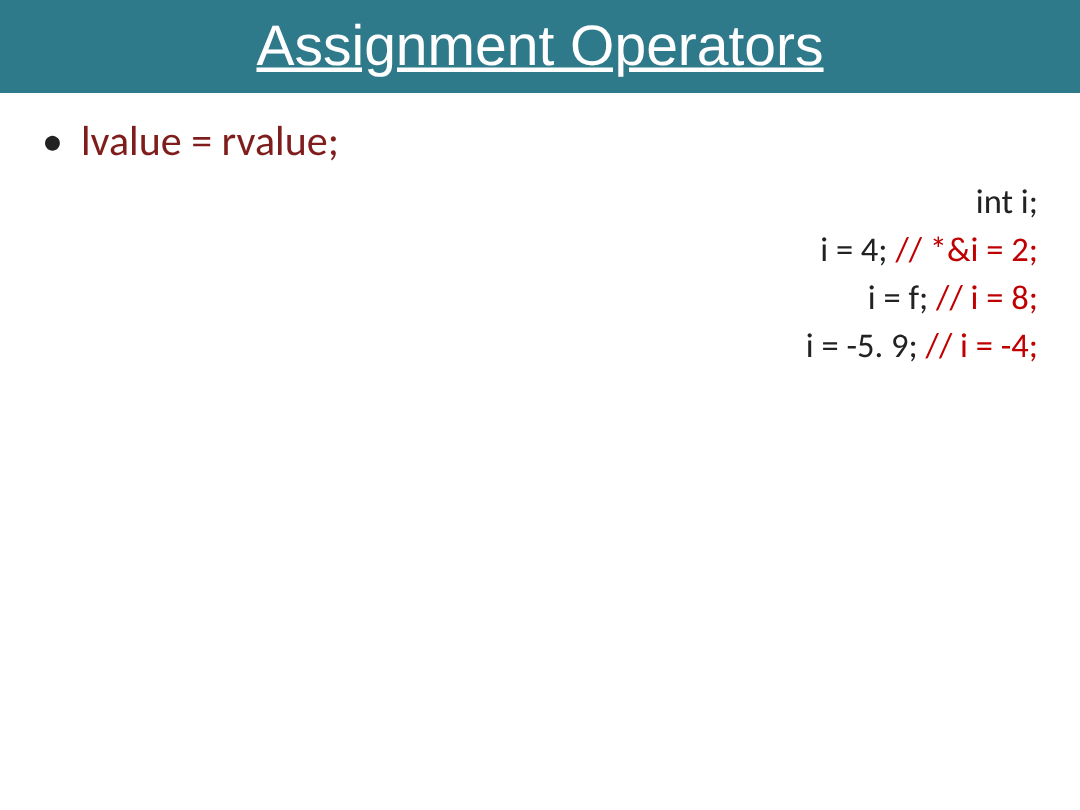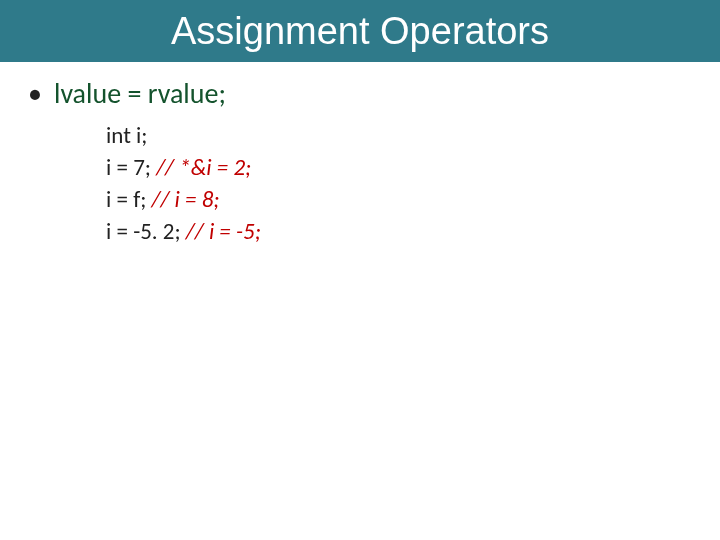--- a/index.html
+++ b/index.html
@@ -15,65 +15,67 @@
     height: 62px;
     display: flex;
     align-items: center;
     justify-content: center;
   }
   .title-text {
     font-family: "Comic Sans MS", "Comic Sans", cursive, sans-serif;
     font-size: 38px;
     color: #ffffff;
     font-weight: 400;
+    text-decoration: underline;
   }
   .content {
     padding: 14px 28px 0 28px;
   }
   .bullet-row {
     display: flex;
     align-items: flex-start;
     margin-bottom: 8px;
   }
   .bullet {
     font-size: 28px;
     color: #222222;
     margin-right: 12px;
     line-height: 1.3;
   }
   .bullet-text {
     font-size: 28px;
-    color: #14532d;
+    color: #7f1d1d;
     line-height: 1.3;
     text-align: right;
   }
   .code-block {
     margin-left: 78px;
     margin-top: 6px;
   }
   .code-line {
     font-size: 23px;
     line-height: 1.38;
     color: #222222;
     white-space: nowrap;
+    text-align: right;
   }
-  .red { color: #c00000; font-style: italic; }
+  .red { color: #c00000; }
 </style>
 </head>
 <body>
 
 <div class="title-bar">
   <div class="title-text">Assignment Operators</div>
 </div>
 
 <div class="content">
   <div class="bullet-row">
     <span class="bullet">•</span>
     <span class="bullet-text">lvalue = rvalue;</span>
   </div>
 
   <div class="code-block">
     <div class="code-line">int  i;</div>
-    <div class="code-line"><span>i = 7;  </span><span class="red">// *&amp;i = 2;</span></div>
+    <div class="code-line"><span>i = 4;  </span><span class="red">// *&amp;i = 2;</span></div>
     <div class="code-line"><span>i = f; </span><span class="red">// i = 8;</span></div>
-    <div class="code-line"><span>i = -5. 2; </span><span class="red">// i = -5;</span></div>
+    <div class="code-line"><span>i = -5. 9; </span><span class="red">// i = -4;</span></div>
   </div>
 </div>
 
 </body></html>

